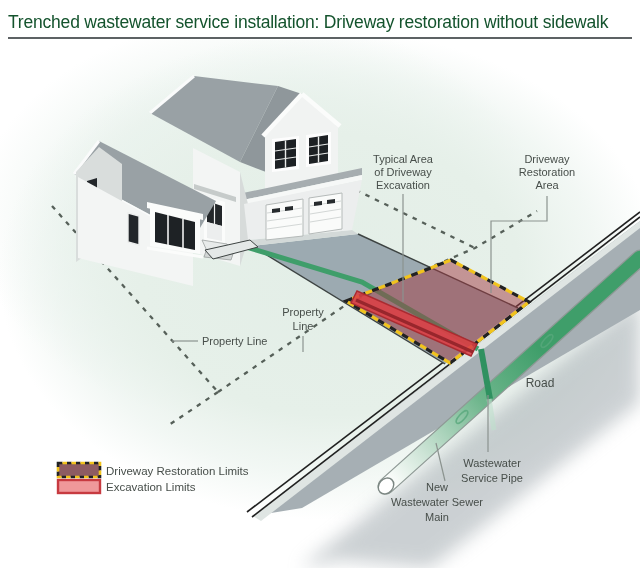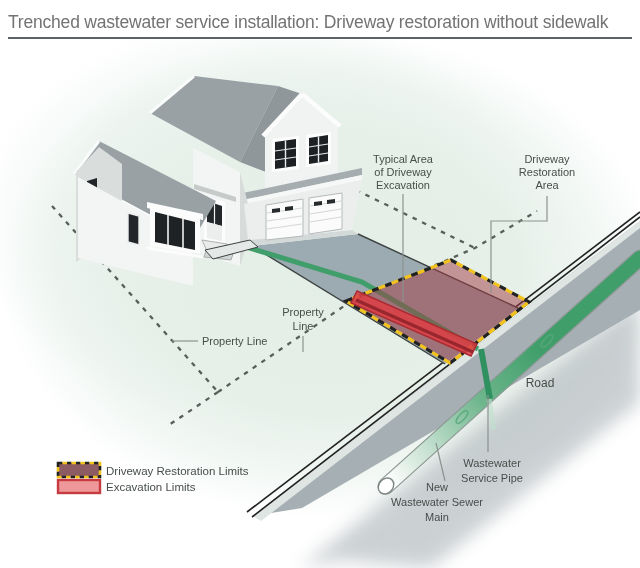--- a/index.html
+++ b/index.html
@@ -9,21 +9,21 @@
   }
   #lawn-bg{
     position:absolute;left:0;top:40px;width:640px;height:528px;
     background:
       radial-gradient(ellipse 345px 255px at 330px 235px, #e3eee7 0%, #e6f0e9 55%, rgba(231,241,235,0.55) 78%, rgba(255,255,255,0) 96%),
       radial-gradient(ellipse 300px 215px at 260px 180px, #e6f0e9 0%, rgba(231,241,235,0.7) 60%, rgba(255,255,255,0) 95%),
       #ffffff;
   }
   #title-bar{
     position:absolute;left:8px;top:12px;width:624px;
-    font-size:17.5px;line-height:1.2;color:#737373;letter-spacing:-0.2px;
+    font-size:17.5px;line-height:1.2;color:#14532d;letter-spacing:-0.2px;
     padding-bottom:4px;border-bottom:2px solid #5d6264;
     font-family:"Liberation Sans", sans-serif;white-space:nowrap;
   }
   svg{position:absolute;left:0;top:0;}
   text{font-family:"Liberation Sans", sans-serif;fill:#474e4a;}
   .lbl{font-size:11px;}
   .lbl-road{font-size:12px;}
   .leader{stroke:#8b938f;stroke-width:1.2;fill:none;}
   .propdash{stroke:#566059;stroke-width:2.3;fill:none;stroke-dasharray:4.5 6;}
 </style>

